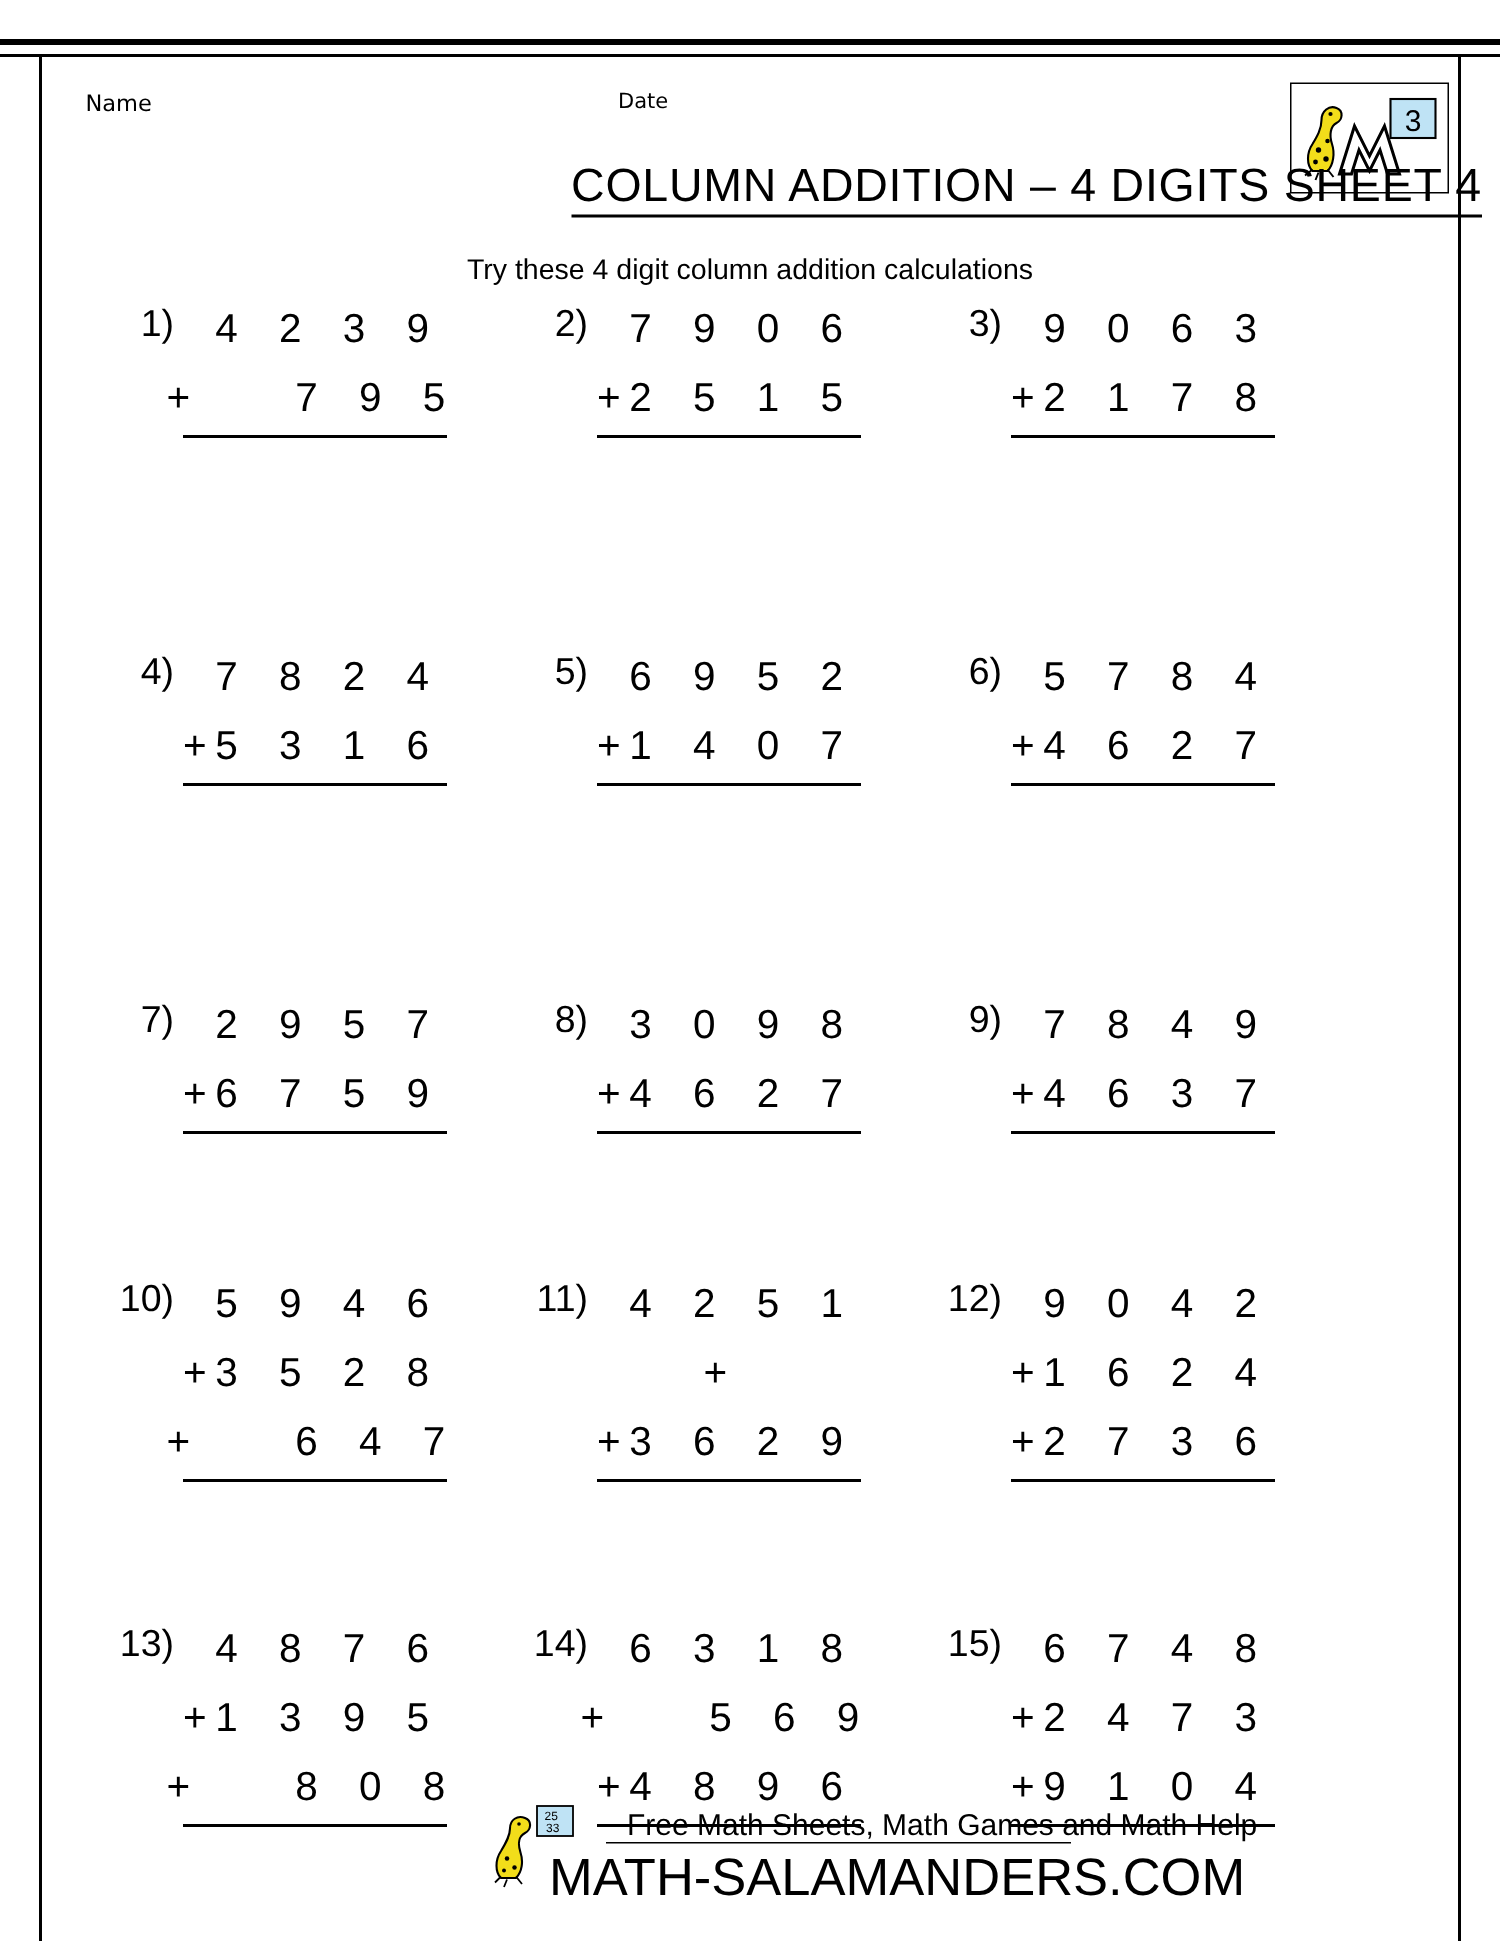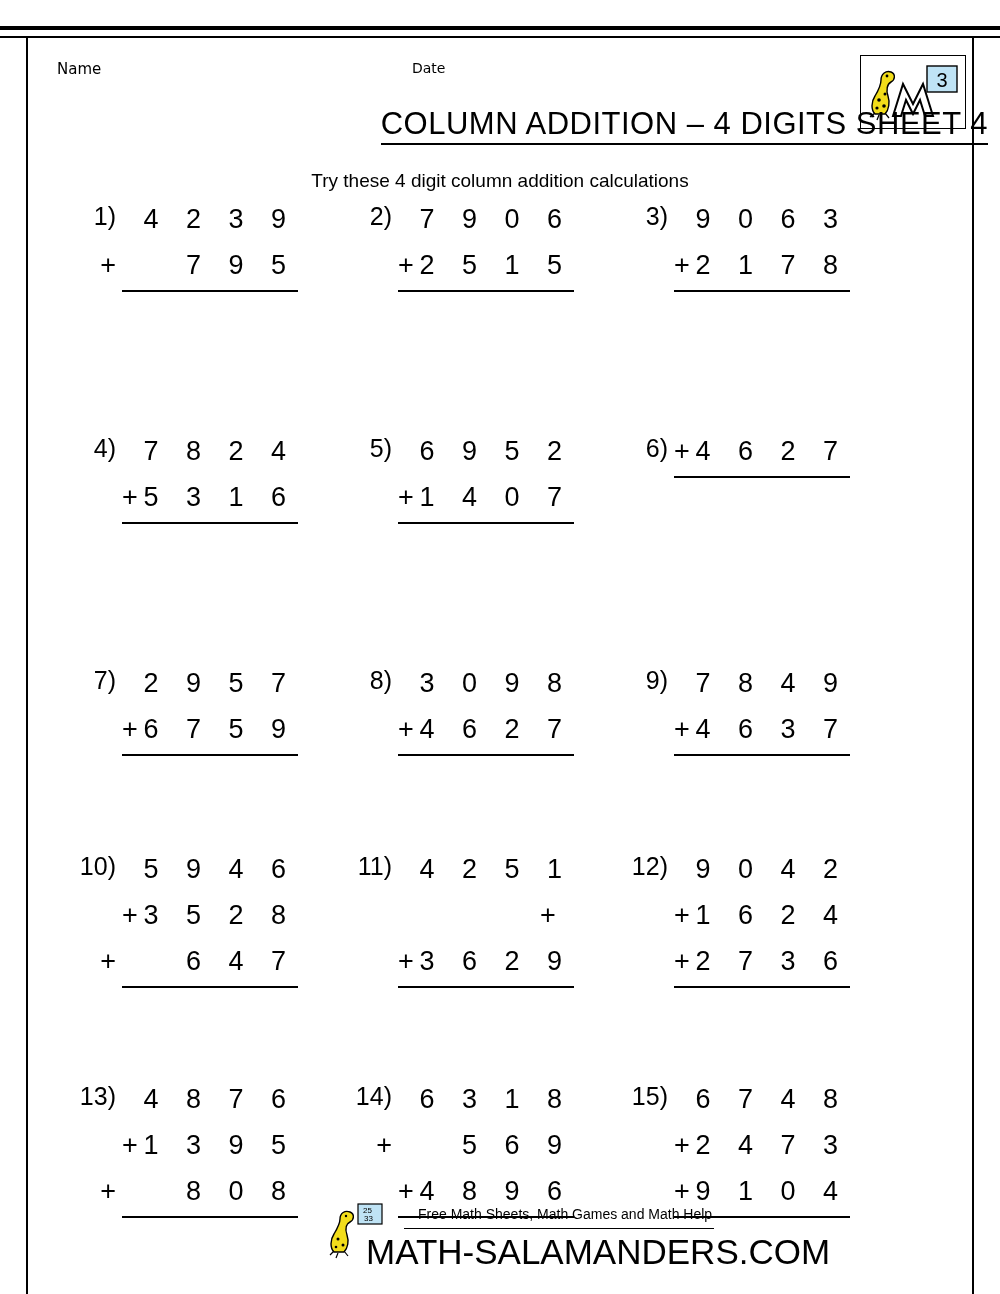--- a/index.html
+++ b/index.html
@@ -122,21 +122,21 @@
     padding-top: 6px;
     padding-right: 6px;
     box-sizing: border-box;
   }
   .stack {
     position: relative;
     width: 176px;
   }
   .line {
     display: flex;
-    justify-content: flex-end;
+    justify-content: center;
     font-size: 27px;
     font-family: "Liberation Sans", sans-serif;
     height: 46px;
     align-items: center;
   }
   .plus {
     width: 34px;
     text-align: left;
     font-size: 27px;
   }
@@ -153,21 +153,21 @@
   
   .footer {
     position: absolute;
     left: 0; top: 1196px;
     width: 1000px;
     height: 90px;
   }
   .footer-tag {
     position: absolute;
     left: 418px; top: 10px;
-    font-size: 14px;
+    font-size: 20px;
     font-family: "Liberation Sans", sans-serif;
   }
   .footer-rule {
     position: absolute;
     left: 404px; top: 32px;
     width: 310px;
     border-bottom: 1px solid #000;
   }
   .footer-url {
     position: absolute;
@@ -307,20 +307,24 @@
                 <span class="digits">1 4 0 7</span>
               </div>
             <div class="rule"></div>
           </div>
         </div>
       </div>
       <div class="cell">
         <div class="prob">
           <div class="qnum">6)</div>
           <div class="stack">
+            <div class="line">
+                <span class="plus"></span>
+                <span class="digits">5 7 8 4</span>
+              </div>
             <div class="line">
                 <span class="plus">+</span>
                 <span class="digits">4 6 2 7</span>
               </div>
             <div class="rule"></div>
           </div>
         </div>
       </div>
     </div>
 

